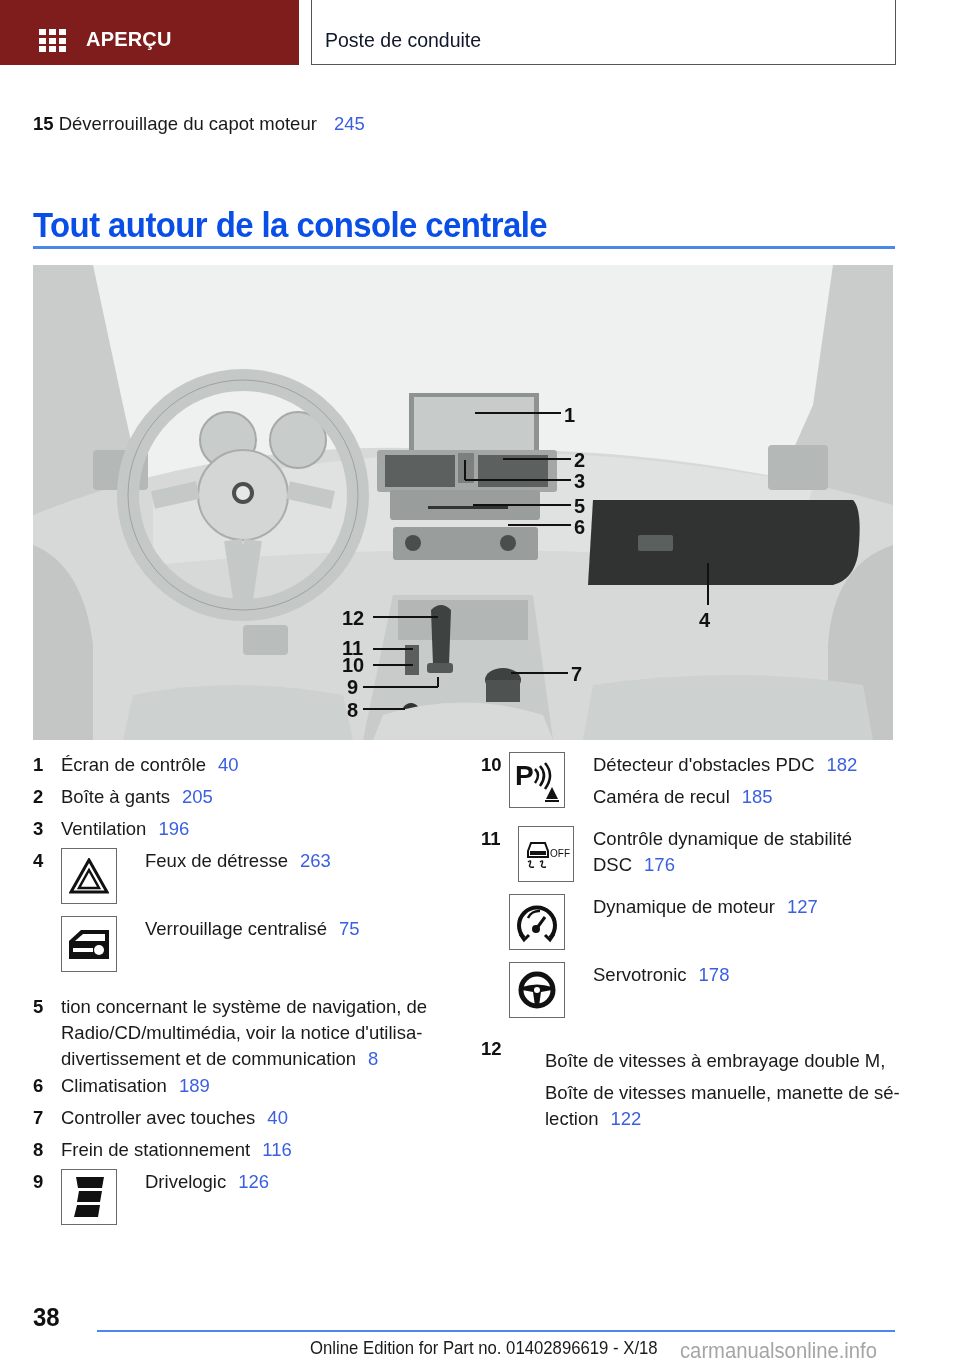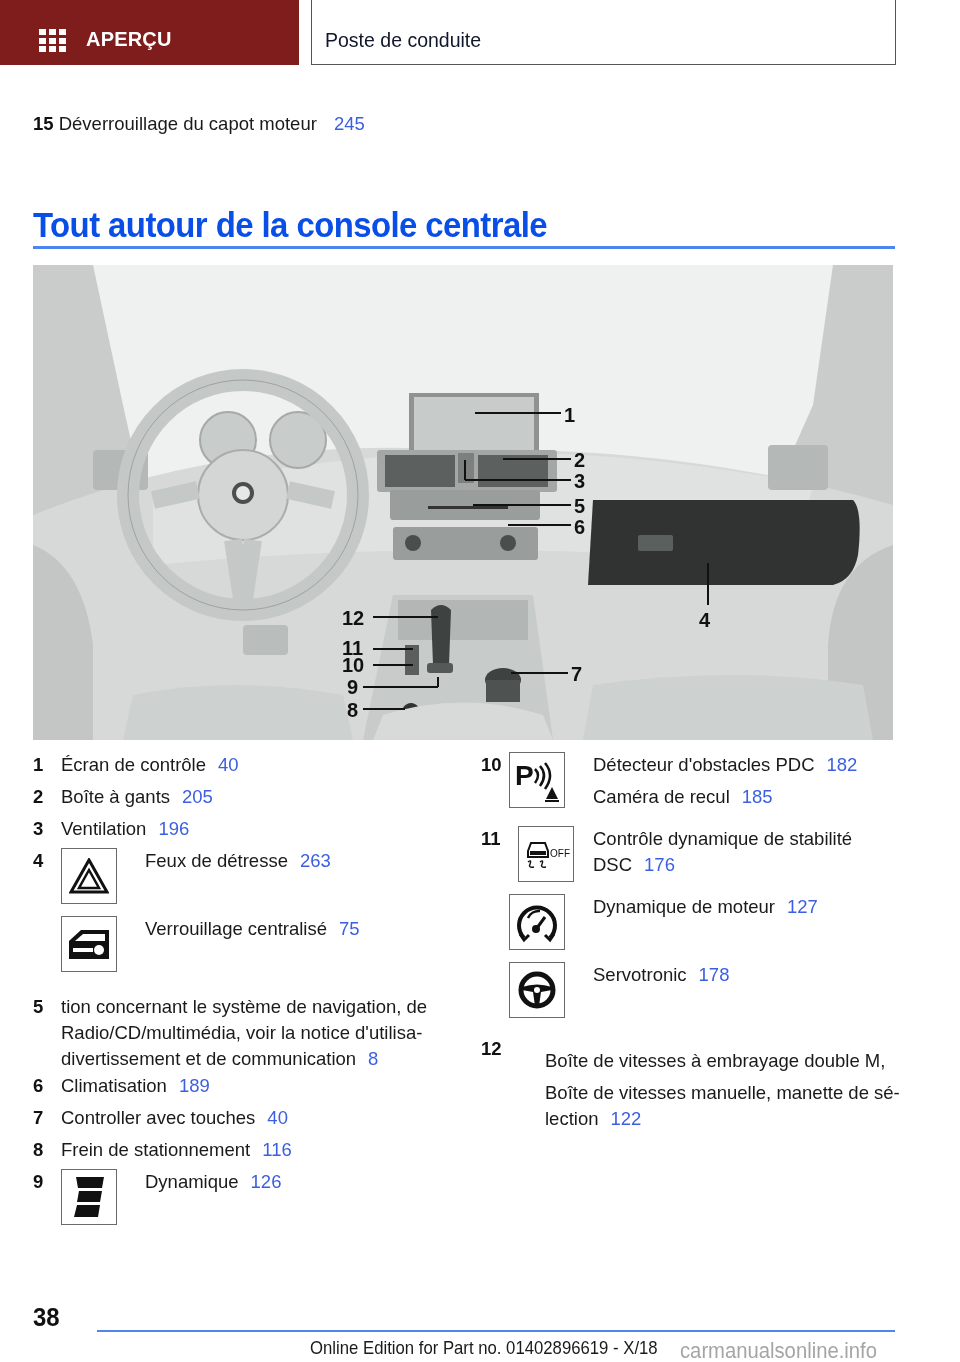--- a/index.html
+++ b/index.html
@@ -227,21 +227,21 @@
 
   <div class="item" style="left:0; top:417px; width:420px;">
     <span class="n">9</span>
     <div class="iconbox" style="left:28px; top:0;">
       <svg width="34" height="44" viewBox="0 0 34 44">
           <path d="M4 2 L32 2 L30 13 L6 13 Z" fill="#111"></path>
           <path d="M7 16 L30 16 L28 27 L5 27 Z" fill="#111"></path>
           <path d="M5 30 L28 30 L26 42 L2 42 Z" fill="#111"></path>
         </svg>
     </div>
-    <span class="t" style="left:112px; top:0; white-space:nowrap;"><span>Dynamique</span><a class="ref">126</a></span>
+    <span class="t" style="left:112px; top:0; white-space:nowrap;"><span>Drivelogic</span><a class="ref">126</a></span>
   </div>
 </div>
 
 <div class="legend-col" style="left:481px; top:752px; width:420px; height:420px;">
 
   <div class="item" style="left:0; top:0; width:420px;">
     <span class="n">10</span>
     <div class="iconbox" style="left:28px; top:0;">
       <svg width="48" height="46" viewBox="0 0 48 46">
           <text x="2" y="28" font-family="Liberation Sans, sans-serif" font-weight="bold" font-size="28" fill="#111">P</text>

